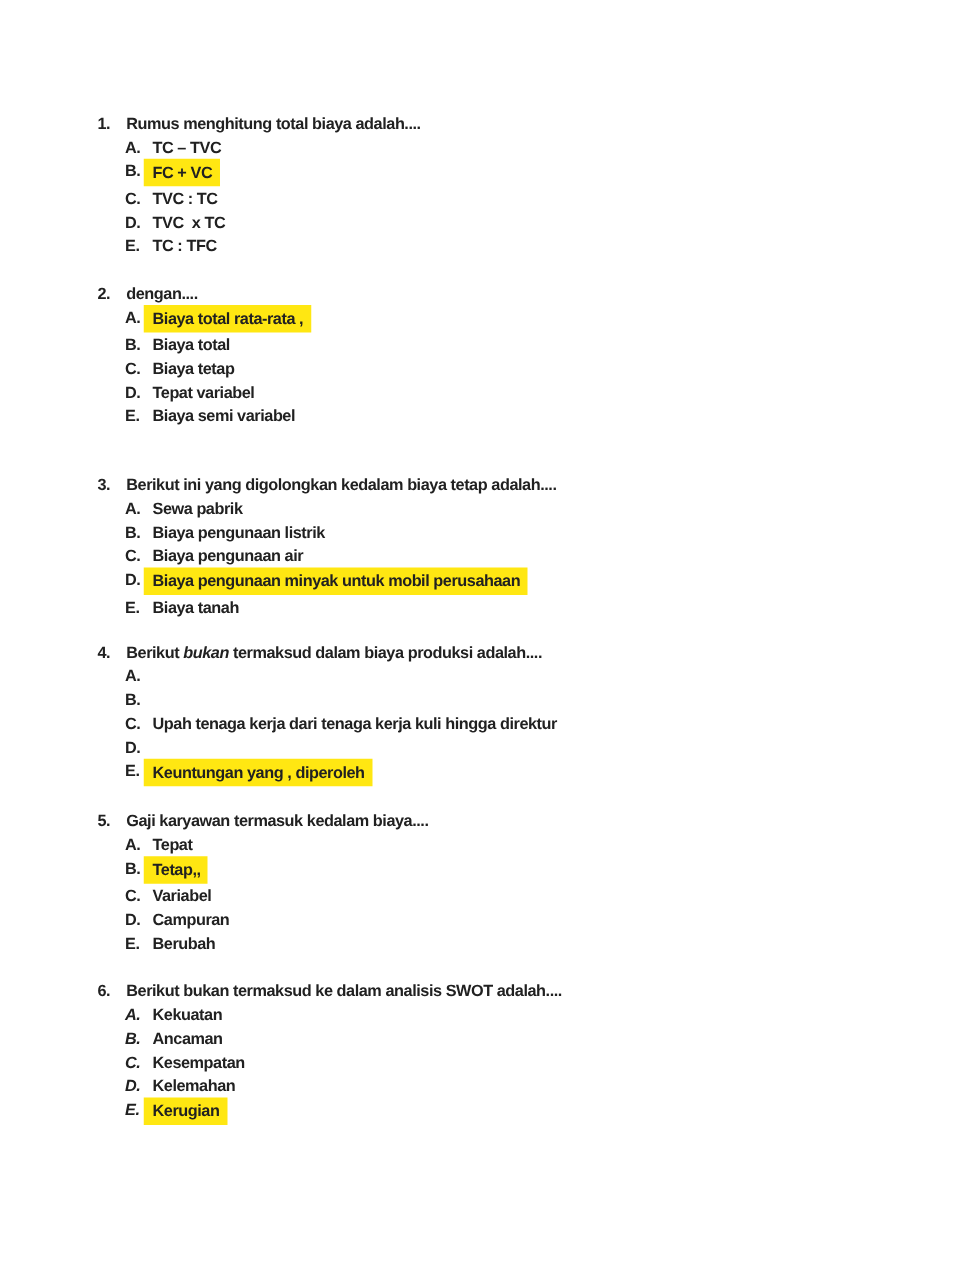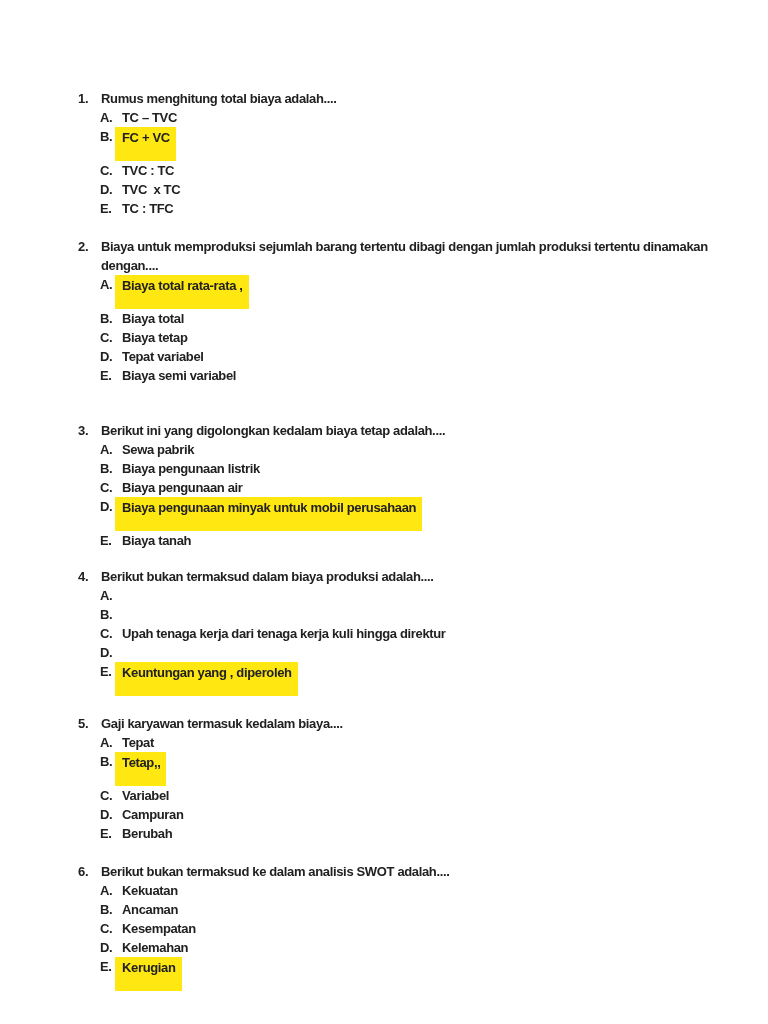--- a/index.html
+++ b/index.html
@@ -32,42 +32,42 @@
   .title-row { display: flex; align-items: flex-start; }
   .q-num { flex: 0 0 auto; min-width: 11px; white-space: pre; }
   .t-lines { flex: 1 1 auto; padding-left: 12px; }
   .t-line { line-height: 19px; white-space: pre; }
   .t-line span { white-space: pre; }
 
   .opt-row { display: flex; padding-left: 22px; }
   .opt-letter { flex: 0 0 22px; white-space: pre; }
   .opt-text { white-space: pre; }
 
-  .it { }
+  .it { font-style: italic; }
   .hl {
     background: var(--hl, #ffe712);
-    padding: 1px 6px 14px 7px;
+    padding: 1px 6px 2px 7px;
     margin-left: -7px;
   }
 </style>
 </head>
 <body>
 
 <main class="page">
   <div id="question-list">
       <section class="q q1">
         <div class="row title-row"><span class="q-num">1.</span><div class="t-lines"><div class="t-line"><span>Rumus menghitung total biaya adalah....</span></div></div></div>
         <div class="row opt-row"><span class="opt-letter">A.</span><span class="opt-text">TC – TVC</span></div>
         <div class="row opt-row"><span class="opt-letter">B.</span><span class="opt-text hl">FC + VC</span></div>
         <div class="row opt-row"><span class="opt-letter">C.</span><span class="opt-text">TVC : TC</span></div>
         <div class="row opt-row"><span class="opt-letter">D.</span><span class="opt-text">TVC  x TC</span></div>
         <div class="row opt-row"><span class="opt-letter">E.</span><span class="opt-text">TC : TFC</span></div>
       </section>
       <section class="q q2">
-        <div class="row title-row"><span class="q-num">2.</span><div class="t-lines"><div class="t-line"><span>Biaya untuk memproduksi sejumlah barang tertentu dibagi dengan jumlah produksi tertentu dinamakan</span></div><div class="t-line"><span>dengan....</span></div></div></div>
+        <div class="row title-row"><span class="q-num">2.</span><div class="t-lines"><div class="t-line"><span>dengan....</span></div></div></div>
         <div class="row opt-row"><span class="opt-letter">A.</span><span class="opt-text hl">Biaya total rata-rata ,</span></div>
         <div class="row opt-row"><span class="opt-letter">B.</span><span class="opt-text">Biaya total</span></div>
         <div class="row opt-row"><span class="opt-letter">C.</span><span class="opt-text">Biaya tetap</span></div>
         <div class="row opt-row"><span class="opt-letter">D.</span><span class="opt-text">Tepat variabel</span></div>
         <div class="row opt-row"><span class="opt-letter">E.</span><span class="opt-text">Biaya semi variabel</span></div>
       </section>
       <section class="q q3">
         <div class="row title-row"><span class="q-num">3.</span><div class="t-lines"><div class="t-line"><span>Berikut ini yang digolongkan kedalam biaya tetap adalah....</span></div></div></div>
         <div class="row opt-row"><span class="opt-letter">A.</span><span class="opt-text">Sewa pabrik</span></div>
         <div class="row opt-row"><span class="opt-letter">B.</span><span class="opt-text">Biaya pengunaan listrik</span></div>

